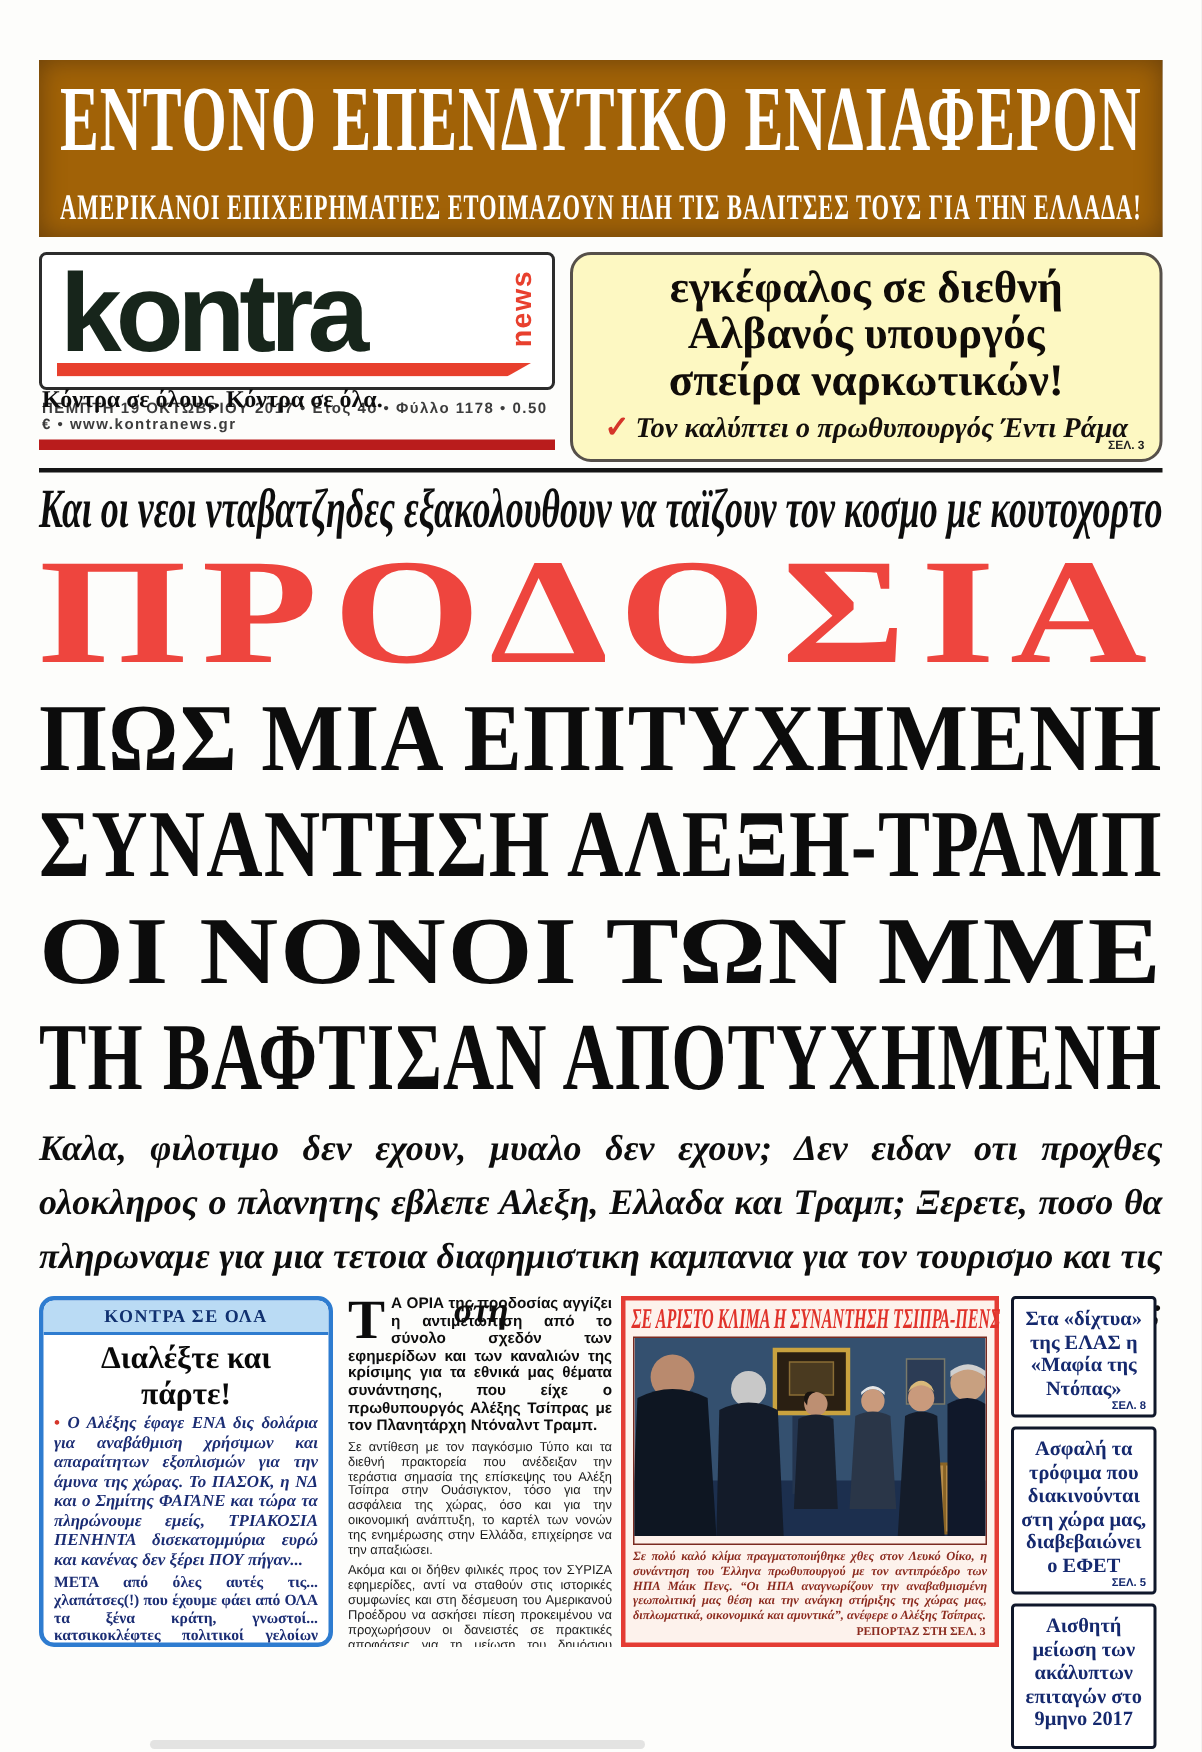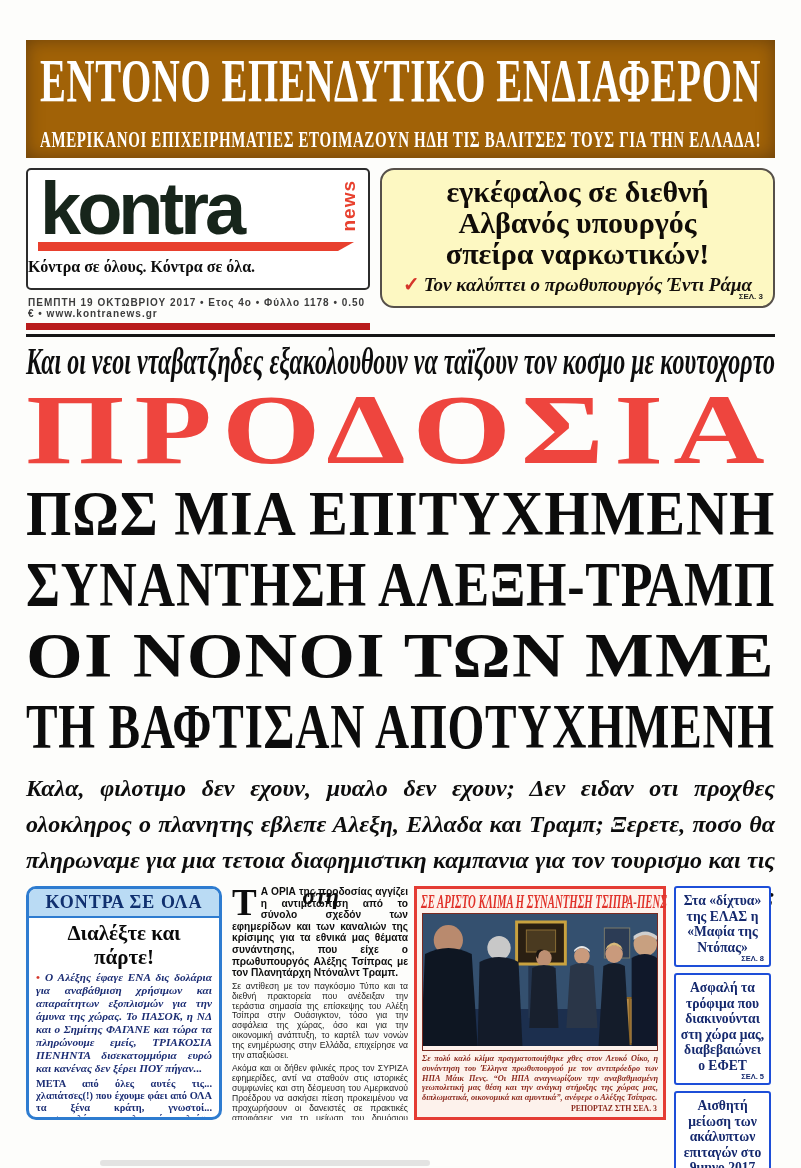--- a/index.html
+++ b/index.html
@@ -18,21 +18,21 @@
     box-shadow:inset 0 0 18px rgba(0,0,20,.35);
   }
   .fitwrap { width:100%; overflow:visible; }
   .fitx { display:inline-block; white-space:nowrap; transform-origin:left center; }
   .banner-title { font-weight:bold; font-size:62px; line-height:64px; letter-spacing:1px; }
   .banner-sub   { font-weight:bold; font-size:24px; line-height:26px; letter-spacing:1px; }
 
   
   .mast-row { display:flex; gap:10px; margin-top:10px; align-items:flex-start; }
   .mast-left { width:344px; }
-  .logo-box { border:2px solid #2c2c2c; border-radius:5px; background:#fff; height:122px; position:relative; padding:6px 30px 4px 12px; }
+  .logo-box { border:2px solid #2c2c2c; border-radius:5px; background:#fff; height:92px; position:relative; padding:6px 30px 4px 12px; }
   .logo-word { font-family:"Liberation Sans", sans-serif; font-weight:bold; font-size:74px; line-height:66px; letter-spacing:-4px; color:#17251b; }
   .logo-news { position:absolute; right:8px; top:10px; color:#e8402e; font-family:"Liberation Sans", sans-serif; font-weight:bold; font-size:19px; writing-mode:vertical-rl; transform:rotate(180deg); letter-spacing:1px; }
   .logo-bar { position:absolute; left:10px; right:14px; top:72px; height:9px; background:#e8402e; clip-path:polygon(0 0,100% 0,calc(100% - 16px) 100%,0 100%); }
   .logo-tagline { position:absolute; left:0; right:16px; top:88px; font-weight:bold; font-size:16px; color:#0d0d0d; }
   .dateline { margin-top:4px; font-family:"Liberation Sans", sans-serif; font-weight:bold; font-size:10px; letter-spacing:1px; color:#3c3c3c; border-bottom:7px solid #b91c1c; padding:3px 0 4px 2px; }
 
   .yellow-box {
     flex:1; background:#fdf8c2; border:2px solid #56504a; border-radius:14px;
     height:140px; padding:6px 10px 4px 10px; text-align:center; position:relative;
   }
@@ -52,21 +52,21 @@
   .hl-line .fitx { font-weight:bold; font-size:64px; line-height:68px; color:#0c0c0c; letter-spacing:1px; }
   .subhead {
     margin-top:6px; font-weight:bold; font-style:italic; font-size:24px; line-height:36px;
     color:#0d0d0d; text-align:justify; text-align-last:justify; height:112px;
   }
 
   
   .bottom { display:flex; margin-top:4px; height:234px; }
   
   .kontra-box { width:196px; border:3px solid #2e7cd0; border-radius:10px; background:#fff; overflow:hidden; }
-  .kb-header { background:#badbf4; text-align:center; font-weight:bold; font-size:18px; letter-spacing:1px; color:#10306f; padding:3px 0; border-bottom:2px solid #2e7cd0; }
+  .kb-header { background:#badbf4; text-align:center; font-weight:bold; font-size:12px; letter-spacing:1px; color:#10306f; padding:3px 0; border-bottom:2px solid #2e7cd0; }
   .kb-body { padding:3px 7px 2px 7px; }
   .kb-title { font-weight:bold; font-size:21px; color:#090909; text-align:center; line-height:24px; margin-bottom:2px; }
   .kb-p1 { font-weight:bold; font-style:italic; font-size:11.3px; line-height:13px; color:#1b2d74; text-align:justify; }
   .kb-bullet { color:#d5352a; font-style:normal; }
   .kb-p2 { margin-top:3px; font-weight:bold; font-size:10.4px; line-height:11.8px; color:#1b2d74; text-align:justify; }
 
   
   .article { width:176px; margin-left:10px; font-family:"Liberation Sans", sans-serif; overflow:hidden; }
   .dropcap { float:left; font-family:"Liberation Serif", serif; font-weight:bold; font-size:37px; line-height:30px; padding:2px 4px 0 0; color:#0c0c0c; }
   .art-lead { font-weight:bold; font-size:10.2px; line-height:11.6px; color:#0d0d0d; text-align:justify; }
@@ -75,21 +75,21 @@
   
   .photo-box { width:252px; margin-left:6px; border:3px solid #e43c34; background:#fdf2ec; display:flex; flex-direction:column; }
   .pb-header { height:24px; padding:2px 4px 0 4px; }
   .pb-header .fitx { font-weight:bold; font-style:italic; font-size:19px; line-height:21px; color:#e0322a; }
   .pb-photo { margin:0 5px; border:1px solid #7a2a20; }
   .pb-caption { padding:3px 5px 0 5px; font-weight:bold; font-style:italic; font-size:8.3px; line-height:9.8px; color:#8b2a1e; text-align:justify; }
   .pb-ref { text-align:right; font-weight:bold; font-size:7.8px; color:#8b2a1e; padding:1px 6px 2px 0; }
 
   
   .rail { width:97px; margin-left:8px; display:flex; flex-direction:column; gap:6px; }
-  .rail-item { border:2px solid #1d4ed8; border-radius:3px; background:#fff; text-align:center; position:relative; padding:5px 3px 10px 3px; flex:1; }
+  .rail-item { border:2px solid #0f172a; border-radius:3px; background:#fff; text-align:center; position:relative; padding:5px 3px 10px 3px; flex:1; }
   .rail-text { font-weight:bold; font-size:13.6px; line-height:15.5px; color:#15296e; }
   .rail-ref { position:absolute; right:5px; bottom:2px; font-family:"Liberation Sans", sans-serif; font-weight:bold; font-size:7.5px; color:#15296e; }
 
   .smudge { position:absolute; left:100px; bottom:2px; width:330px; height:6px; background:#c9c9c9; opacity:.5; border-radius:3px; }
 </style>
 </head>
 <body>
 
 <div class="page">
   <div class="inner">

